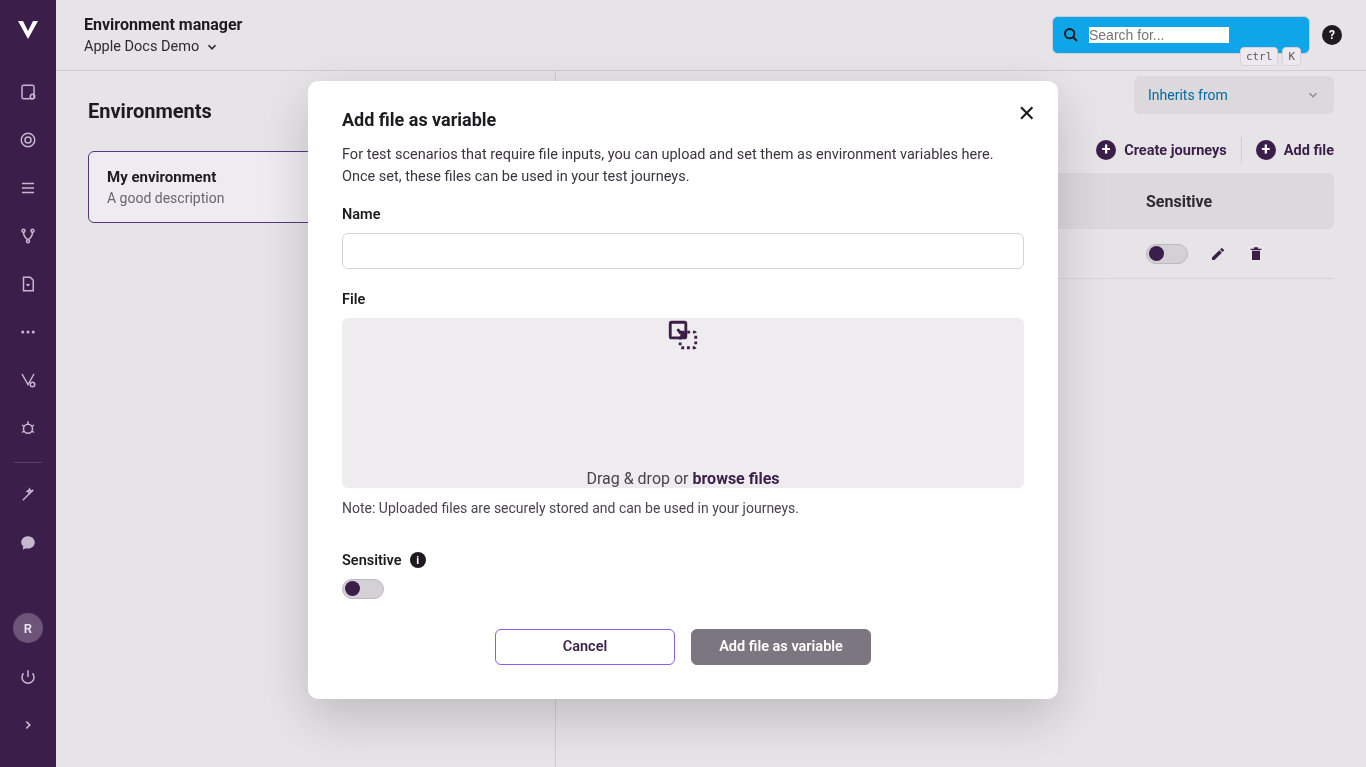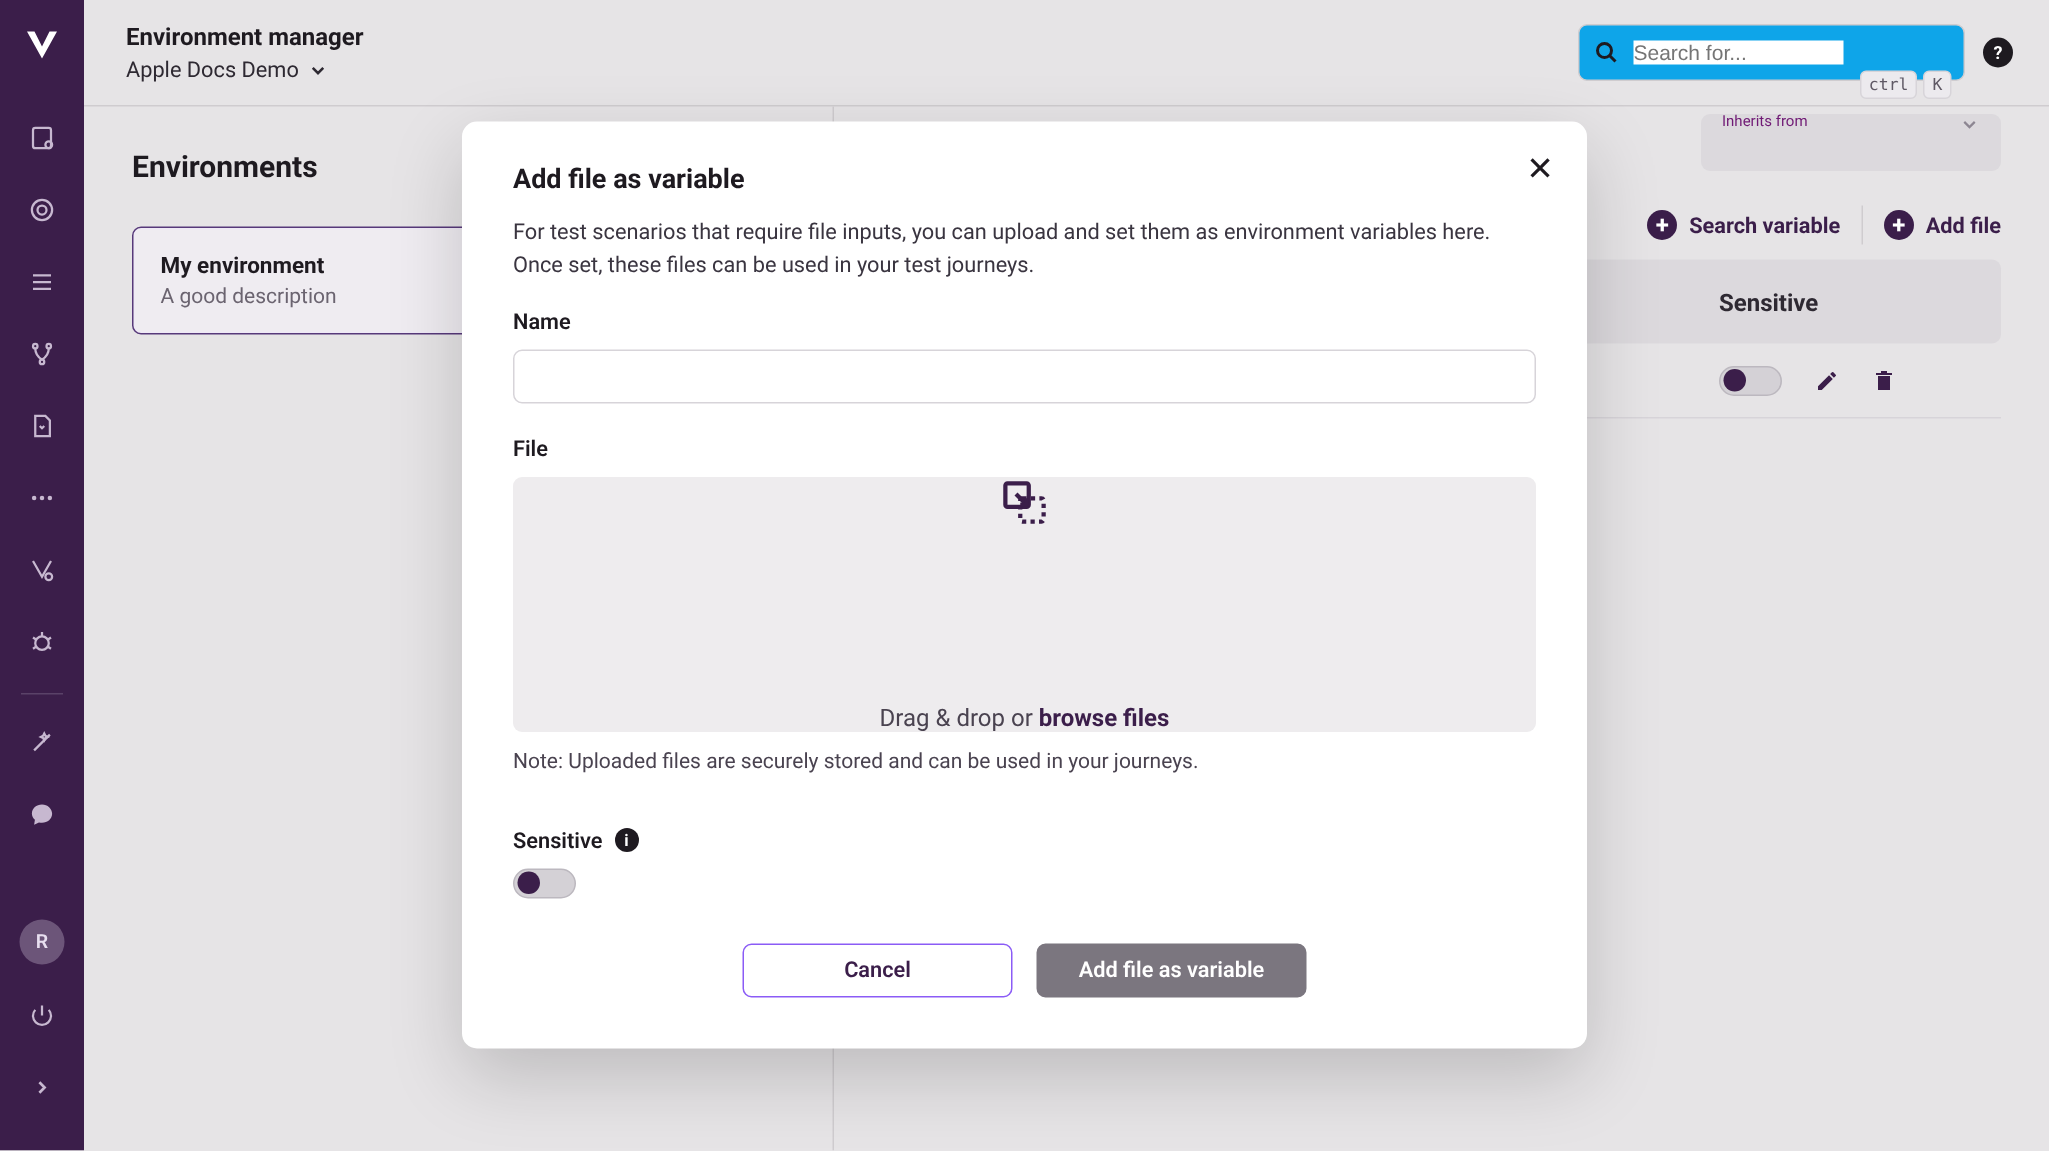--- a/index.html
+++ b/index.html
@@ -115,23 +115,23 @@
     .right-panel { flex: 1; padding: 0 32px; }
     .right-toolbar {
       height: 102px;
       display:flex; align-items:center; justify-content:flex-end;
       gap: 16px;
     }
     .inherits-select {
       width: 200px; height: 38px;
       background: #dcd9dd;
       border-radius: 6px;
-      display:flex; justify-content:space-between;
+      display:flex; align-items:center; justify-content:space-between;
       padding: 0 14px;
-      color: #701a75; font-size: 10px;
+      color: #0369a1; font-size: 14px;
     }
     .inherits-select .chev { color:#8d8692; }
     .action-bar { display:flex; align-items:center; gap:14px; margin-top: 4px; }
     .action-btn {
       display:flex; align-items:center; gap:8px;
       color:#3b1e4a; font-weight:700; font-size:14.5px; cursor:pointer;
       padding: 8px 0;
     }
     .action-btn .plus-circle {
       width:20px; height:20px; border-radius:50%;
@@ -362,21 +362,21 @@
           <span>Inherits from</span>
           <span class="chev">
             <svg width="14" height="14" viewBox="0 0 24 24" fill="none" stroke="currentColor" stroke-width="2.5">
                 <polyline points="6 9 12 15 18 9"></polyline>
               </svg>
           </span>
         </div>
         <div class="action-bar">
           <div class="action-btn">
             <span class="plus-circle">+</span>
-            <span>Search variable</span>
+            <span>Create journeys</span>
           </div>
           <div class="vbar"></div>
           <div class="action-btn">
             <span class="plus-circle">+</span>
             <span>Add file</span>
           </div>
         </div>
       </div>
     </div>
 

